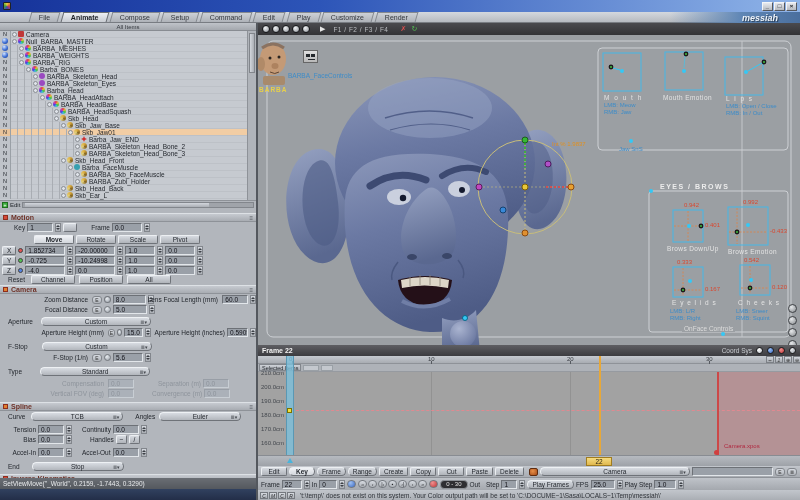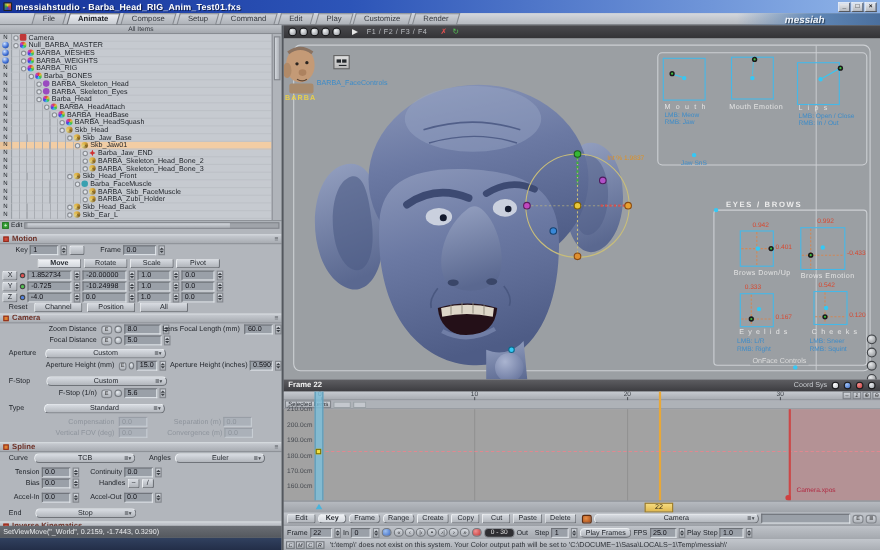--- a/index.html
+++ b/index.html
@@ -12,21 +12,21 @@
 #appicon{width:8px;height:8px;background:conic-gradient(#e8d040,#d04040,#4040c0,#40a040,#e8d040);border:1px solid #222;border-radius:1px}
 #titletext{color:#fff;font-size:8px;font-weight:bold;letter-spacing:.2px;text-shadow:1px 1px 0 #102050;white-space:nowrap}
 .winbtn{margin-left:1px;width:11px;height:9px;background:linear-gradient(#e8eaee,#b6bac0);border:1px solid;border-color:#f4f6f8 #55585e #55585e #f4f6f8;font-size:6px;line-height:7px;text-align:center;color:#16181c;font-weight:bold}
 #winbtns{margin-left:auto;display:flex}
 
 #tabbar{left:0;top:12px;width:800px;height:11px;background:linear-gradient(#d4d8de,#b6bac0);border-bottom:1px solid #787c82;display:flex;align-items:flex-end;padding-left:30px}
 .tab{height:10px;padding:0 8px;margin-right:3px;background:linear-gradient(#cdd1d7,#aeb2b8);border:1px solid #85898f;border-bottom:none;transform:skewX(-16deg);display:flex;align-items:center}
 .tab span{transform:skewX(16deg);font-size:7px;color:#34383e;white-space:nowrap}
 .tab.active{background:linear-gradient(#eef0f4,#c8ccd2);border-color:#6a6e74}
 .tab.active span{font-weight:bold;color:#1c2026}
-#logo{position:absolute;right:0;top:12px;width:130px;height:11px;background:linear-gradient(90deg,rgba(95,134,181,0),#5f86b5 55%,#4a6f9e);display:flex;align-items:center;justify-content:center;padding-right:7px}
+#logo{position:absolute;right:0;top:12px;width:130px;height:11px;background:linear-gradient(90deg,rgba(95,134,181,0),#5f86b5 55%,#4a6f9e);display:flex;align-items:center;justify-content:flex-end;padding-right:22px}
 #logo span{font-size:9px;font-style:italic;font-weight:bold;color:#eef3f9;text-shadow:1px 1px 1px #24384f}
 
 .fld{display:inline-flex;align-items:center;background:#9aa0a8;border:1px solid;border-color:#6d7177 #e2e6ea #e2e6ea #6d7177;color:#121218;font-size:6.5px;padding:0 2px;height:9px;overflow:hidden;white-space:nowrap}
 .w26{width:26px}.w30{width:30px}.w34{width:34px}.w40{width:40px}
 .spin{display:inline-flex;flex-direction:column;align-items:center;justify-content:center;gap:1px;width:6px;height:9px;background:linear-gradient(#d2d6dc,#aaaeb4);border:1px solid #82868c}
 .spin i{width:0;height:0;border-left:2px solid transparent;border-right:2px solid transparent}
 .spin .up{border-bottom:2px solid #3c4046}.spin .dn{border-top:2px solid #3c4046}
 .btn{display:inline-flex;align-items:center;justify-content:center;background:linear-gradient(#d6dae0,#b0b4ba);border:1px solid;border-color:#eceff2 #6f7379 #6f7379 #eceff2;border-radius:2px;font-size:6.5px;color:#262a30;height:9px;padding:0 4px;white-space:nowrap}
 .btn.on{background:linear-gradient(#f0f2f5,#d2d6dc);font-weight:bold}
 .pill{border-radius:5px}
@@ -129,21 +129,20 @@
 #navy{left:0;top:489px;width:256px;height:11px;background:linear-gradient(#31415f,#232e48)}
 #splitter{left:256px;top:23px;width:2px;height:477px;background:#54585e}
 </style>
 </head>
 <body>
 
 <div id="app">
 
   <div id="titlebar" class="abs">
     <div id="appicon"></div>
-    <div id="titletext">messiahstudio - Barba_Head_RIG_Anim_Test01.fxs</div>
     <div id="winbtns">
       <div class="winbtn">_</div>
       <div class="winbtn">□</div>
       <div class="winbtn">×</div>
     </div>
   </div>
 
   <div id="tabbar" class="abs">
       <div class="tab">
         <span>File</span>

